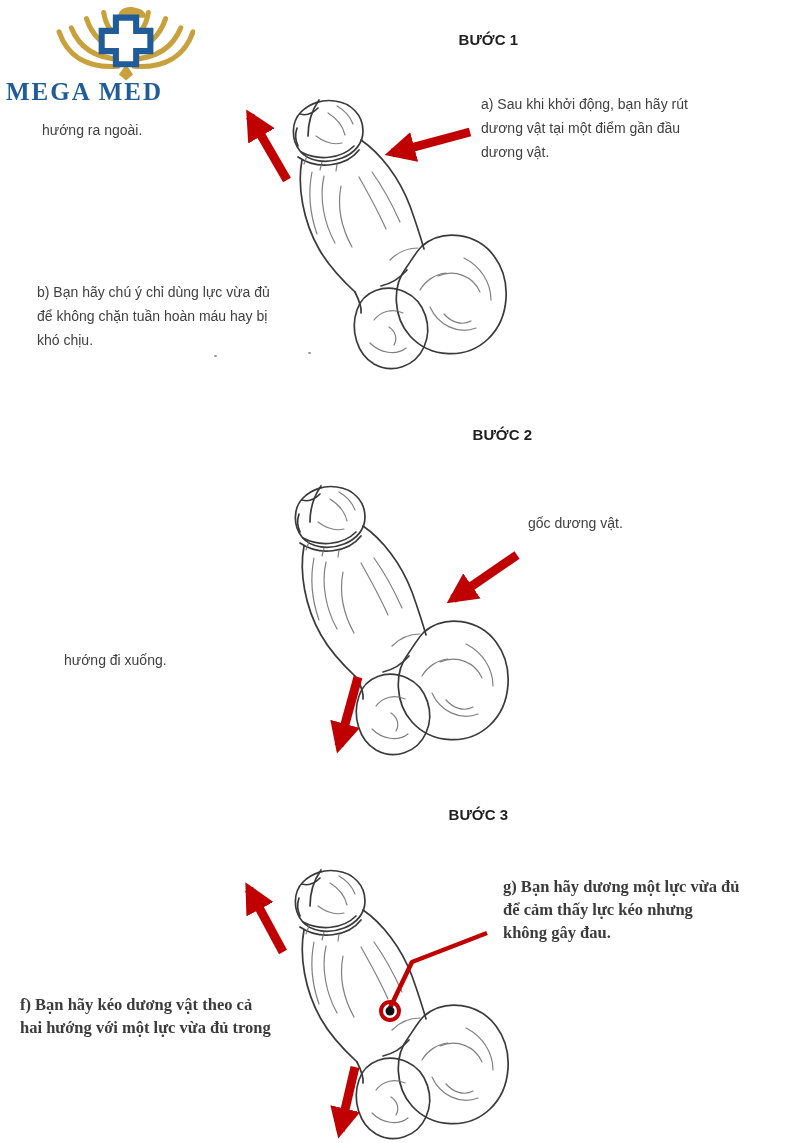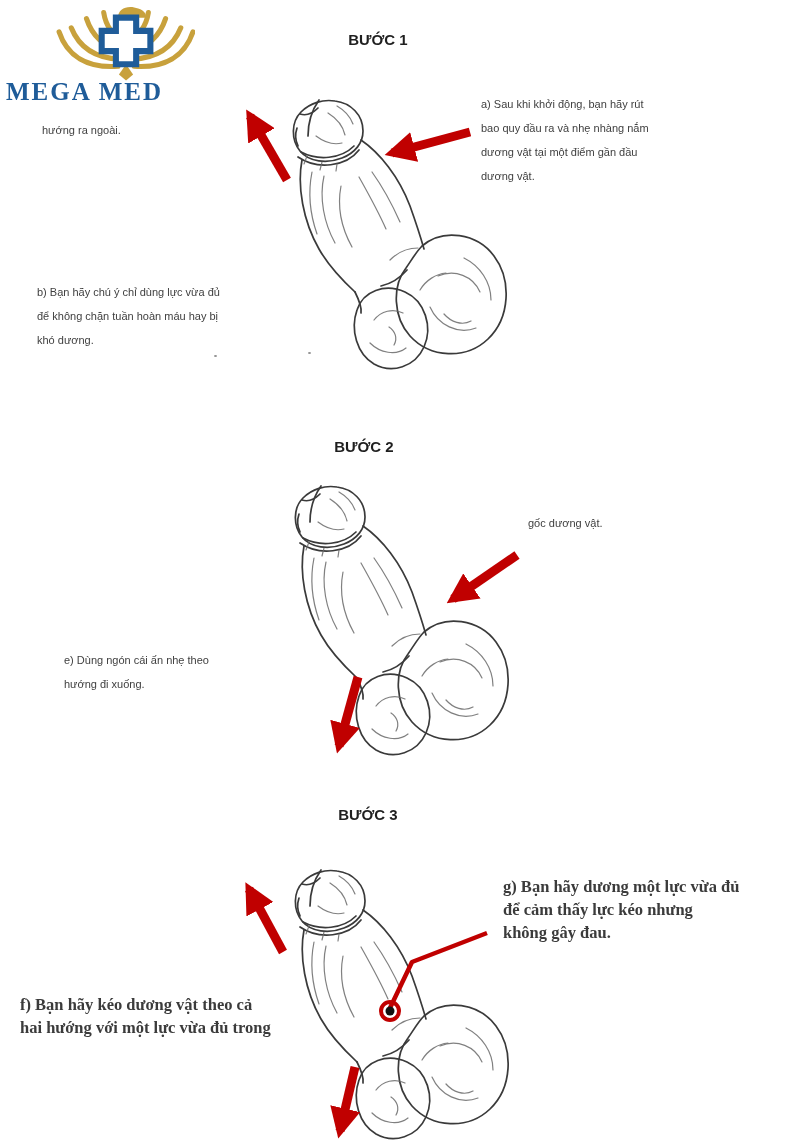--- a/index.html
+++ b/index.html
@@ -23,29 +23,29 @@
   .wing{stroke:var(--wing-gold);stroke-width:5;fill:none;stroke-linecap:round;}
   .gold{fill:var(--wing-gold);}
   .cross{fill:#ffffff;stroke:var(--brand-blue);stroke-width:6;stroke-linejoin:miter;}
   .logo-text{
     position:absolute;left:6px;top:78px;width:200px;text-align:left;
     font-family:"Liberation Serif",serif;font-weight:700;font-size:25px;
     letter-spacing:2px;color:var(--brand-blue);white-space:nowrap;
   }
   
   .step-title{
-    position:absolute;width:280px;text-align:center;
+    position:absolute;width:280px;text-align:right;
     font-size:15px;font-weight:700;color:var(--heading-text);
     font-family:"Liberation Sans",sans-serif;
   }
   .t1{left:238px;top:31px;}
-  .t2{left:224px;top:426px;margin-top:12px;}
+  .t2{left:252px;top:426px;}
   .t3{left:228px;top:806px;}
   
-  .ann{position:absolute;color:var(--body-text);font-size:11px;line-height:24px;}
+  .ann{position:absolute;color:var(--body-text);font-size:14px;line-height:24px;}
   .ann.serif{
     font-family:"Liberation Serif",serif;color:var(--serif-text);
     font-size:16.5px;line-height:23px;font-weight:600;
   }
   .ann-a{left:481px;top:92px;}
   .ann-c{left:42px;top:118px;}
   .ann-b{left:37px;top:280px;}
   .ann-d{left:528px;top:511px;}
   .ann-e{left:64px;top:648px;}
   .ann-g{left:503px;top:875px;}
@@ -142,48 +142,46 @@
 
   <section>
     <h2 class="step-title t1">BƯỚC 1</h2>
     <svg class="canvas cv1" viewBox="0 0 560 310">
       <use href="#anatomy" xlink:href="#anatomy" x="0" y="0" width="280" height="300"></use>
       <line class="arrow" x1="47" y1="100" x2="10" y2="36" marker-end="url(#ah)"></line>
       <line class="arrow" x1="230" y1="52" x2="152" y2="73" marker-end="url(#ah)"></line>
     </svg>
     <div class="ann ann-a">
       <div>a) Sau khi khởi động, bạn hãy rút</div>
-      <div>bao quy đầu ra và nhẹ nhàng nắm</div>
       <div>dương vật tại một điểm gần đầu</div>
       <div>dương vật.</div>
     </div>
     <div class="ann ann-c">
       <div>hướng ra ngoài.</div>
     </div>
     <div class="ann ann-b">
       <div>b) Bạn hãy chú ý chỉ dùng lực vừa đủ</div>
       <div>để không chặn tuần hoàn máu hay bị</div>
-      <div>khó dương.</div>
+      <div>khó chịu.</div>
     </div>
     <span class="speck" style="left:214px;top:355px;"></span>
     <span class="speck" style="left:308px;top:352px;"></span>
   </section>
 
   <section>
     <h2 class="step-title t2">BƯỚC 2</h2>
     <svg class="canvas cv2" viewBox="0 0 560 310">
       <use href="#anatomy" xlink:href="#anatomy" x="2" y="-4" width="280" height="300"></use>
       <line class="arrow" x1="277" y1="85" x2="213" y2="129" marker-end="url(#ah)"></line>
       <line class="arrow" x1="118" y1="207" x2="99" y2="276" marker-end="url(#ah)"></line>
     </svg>
     <div class="ann ann-d">
       <div>gốc dương vật.</div>
     </div>
     <div class="ann ann-e">
-      <div>e) Dùng ngón cái ấn nhẹ theo</div>
       <div>hướng đi xuống.</div>
     </div>
   </section>
 
   <section>
     <h2 class="step-title t3">BƯỚC 3</h2>
     <svg class="canvas cv3" viewBox="0 0 560 310">
       <use href="#anatomy" xlink:href="#anatomy" x="2" y="5" width="280" height="300"></use>
       <line class="arrow" x1="43" y1="107" x2="9" y2="44" marker-end="url(#ah)"></line>
       <polyline class="redline" points="247,88 172,117 150,163"></polyline>

